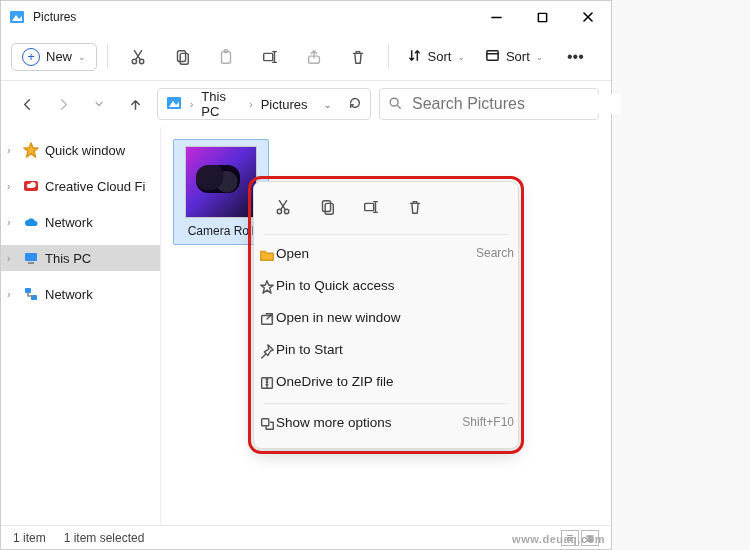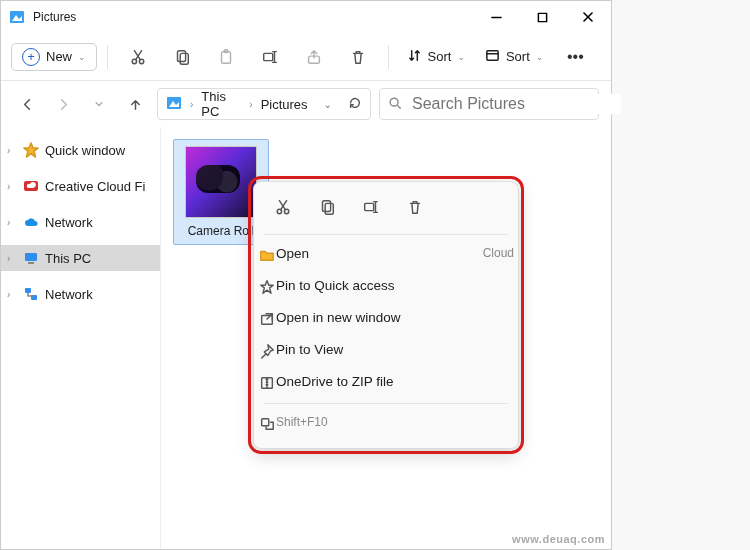--- a/index.html
+++ b/index.html
@@ -425,20 +425,29 @@
     </div>
 
     <div class="content">
       <div class="folder-item">
         <div class="folder-thumb"></div>
         <div class="folder-label">Camera Roll</div>
       </div>
     </div>
   </div>
 
+  <div class="statusbar">
+    <span>1 item</span>
+    <span>1 item selected</span>
+    <span class="spacer"></span>
+    <div class="viewtoggle">
+      <div>≣</div>
+      <div>▦</div>
+    </div>
+  </div>
 
   <div class="contextmenu">
     <div class="cm-iconrow">
       <div class="cmicon">
           <svg viewBox="0 0 20 20" width="18">
             <circle cx="6" cy="15" r="2.4"></circle>
             <circle cx="14" cy="15" r="2.4"></circle>
             <line x1="7.5" y1="13" x2="14" y2="3"></line>
             <line x1="12.5" y1="13" x2="6" y2="3"></line>
           </svg>
@@ -465,21 +474,21 @@
     </div>
     <div class="cm-sep"></div>
 
     <div class="cm-item">
       <span class="cmicon">
           <svg viewBox="0 0 18 18" width="16">
             <path d="M2 5h5l1.5 2H16v8H2z" fill="#f7b42c" stroke="#d89a1f"></path>
           </svg>
         </span>
       <span class="cmlabel">Open</span>
-      <span class="cmshort">Cloud</span>
+      <span class="cmshort">Search</span>
     </div>
     <div class="cm-item">
       <span class="cmicon">
           <svg viewBox="0 0 18 18" width="16">
             <polygon points="9,2 11,7 16,7 12,10 13.5,16 9,12.5 4.5,16 6,10 2,7 7,7"></polygon>
           </svg>
         </span>
       <span class="cmlabel">Pin to Quick access</span>
       <span class="cmshort"></span>
     </div>
@@ -492,21 +501,21 @@
         </span>
       <span class="cmlabel">Open in new window</span>
       <span class="cmshort"></span>
     </div>
     <div class="cm-item">
       <span class="cmicon">
           <svg viewBox="0 0 18 18" width="16">
             <path d="M10 2l6 6-3 1-3 5-2-2-5 5 5-5-2-2 5-3z"></path>
           </svg>
         </span>
-      <span class="cmlabel">Pin to View</span>
+      <span class="cmlabel">Pin to Start</span>
       <span class="cmshort"></span>
     </div>
     <div class="cm-item">
       <span class="cmicon">
           <svg viewBox="0 0 18 18" width="16">
             <rect x="3" y="3" width="12" height="12" rx="1"></rect>
             <line x1="9" y1="3" x2="9" y2="15"></line>
             <line x1="8" y1="5" x2="10" y2="5"></line>
             <line x1="8" y1="8" x2="10" y2="8"></line>
             <line x1="8" y1="11" x2="10" y2="11"></line>
@@ -516,18 +525,19 @@
       <span class="cmshort"></span>
     </div>
     <div class="cm-sep"></div>
     <div class="cm-item">
       <span class="cmicon">
           <svg viewBox="0 0 18 18" width="16">
             <rect x="3" y="3" width="8" height="8" rx="1"></rect>
             <path d="M13 7h3v8H8v-3"></path>
           </svg>
         </span>
+      <span class="cmlabel">Show more options</span>
       <span class="cmshort">Shift+F10</span>
     </div>
   </div>
 
   <div class="watermark">www.deuaq.com</div>
 </div>
 
 </body></html>

